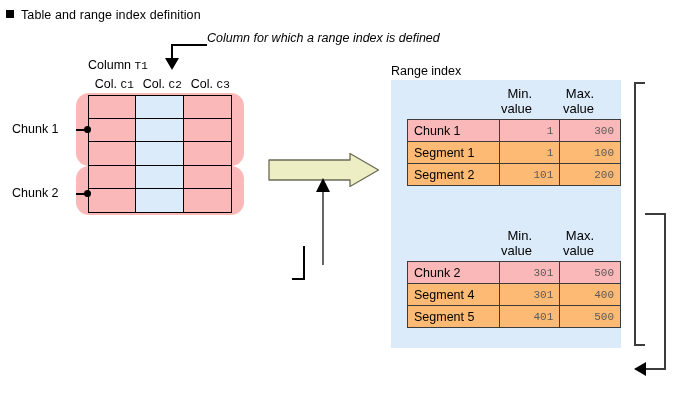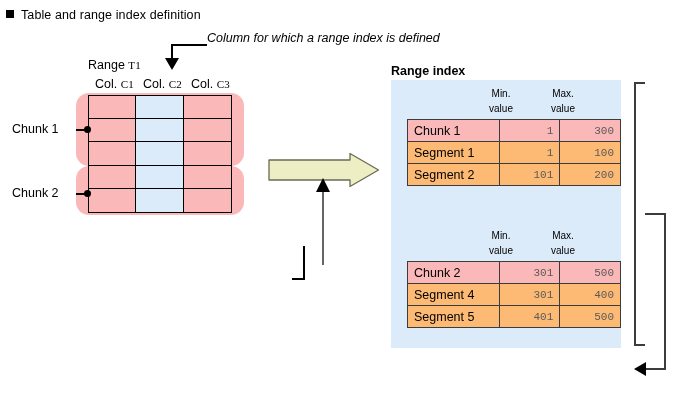--- a/index.html
+++ b/index.html
@@ -32,21 +32,21 @@
     display: inline-block;
     width: 8px; height: 8px;
     background: #000;
     margin-right: 7px;
     vertical-align: 1px;
   }
 
   
   .lbl { font-size: 12.5px; white-space: nowrap; }
   .mono {
-    font-family: Liberation Serif, serif;
+    font-family: Liberation Mono, monospace;
     font-size: 11px;
     letter-spacing: 0.2px;
   }
 
   
   #tbl-caption { left: 88px; top: 58px; }
   #colhdr { left: 86px; top: 77px; }
   #colhdr span.ch { display: inline-block; width: 48px; text-align: right; }
 
   
@@ -123,31 +123,31 @@
   }
   #up-arrow-head {
     left: 316px; top: 178px;
     width: 0; height: 0;
     border-left: 7.5px solid transparent;
     border-right: 7.5px solid transparent;
     border-bottom: 14px solid #000;
   }
 
   
-  #ri-caption { left: 391px; top: 64px; font-weight: bold; }
+  #ri-caption { left: 391px; top: 64px; }
   #ri-panel {
     left: 391px; top: 80px;
     width: 230px; height: 268px;
     background: #dcebfa;
   }
   .ri-colhdr {
     position: absolute;
-    font-size: 10px;
+    font-size: 13px;
     line-height: 15px;
-    text-align: center;
+    text-align: right;
     width: 62px;
   }
   .ri-table {
     position: absolute;
     border-collapse: collapse;
     border: 1.6px solid #3c3c3c;
     table-layout: fixed;
   }
   .ri-table td {
     border: 1.2px solid #3c3c3c;
@@ -191,21 +191,21 @@
   <div class="abs lbl" id="heading">
     <span class="bullet-sq"></span><span>Table and range index definition</span>
   </div>
 
   <div class="abs lbl" id="col-annot">Column for which a range index is defined</div>
   <div class="abs" id="col-annot-line"></div>
   <div class="abs" id="col-annot-vert"></div>
   <div class="abs" id="col-annot-head"></div>
 
   <div class="abs lbl" id="tbl-caption">
-    <span>Range </span><span class="mono">T1</span>
+    <span>Column </span><span class="mono">T1</span>
   </div>
 
   <div class="abs lbl" id="colhdr">
     <span class="ch"><span>Col. </span><span class="mono">C1</span></span><span class="ch"><span>Col. </span><span class="mono">C2</span></span><span class="ch"><span>Col. </span><span class="mono">C3</span></span>
   </div>
 
   <div class="abs chunk-capsule" id="capsule1"></div>
   <div class="abs chunk-capsule" id="capsule2"></div>
 
   <div class="abs" id="grid">

